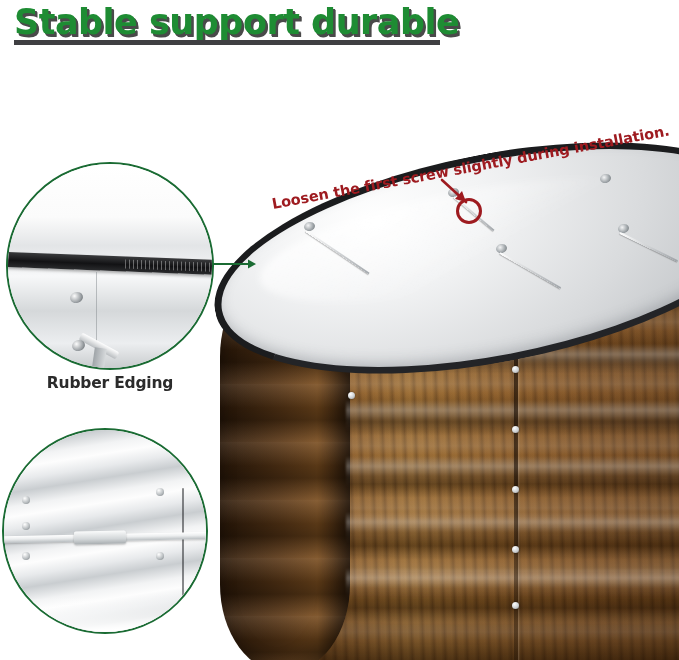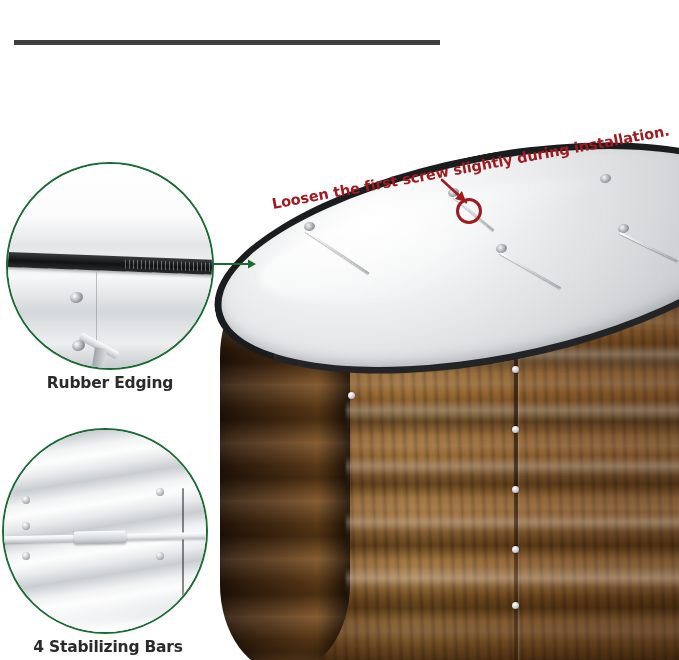--- a/index.html
+++ b/index.html
@@ -394,20 +394,21 @@
     height: 12px;
     overflow: visible;
   }
 </style>
 </head>
 <body>
 
 <div id="stage">
 
   <div id="headline-block">
+    <div id="headline">Stable support durable</div>
     <div id="headline-rule"></div>
   </div>
 
 
   <div id="product-photo">
 
     <div class="body-wall"></div>
     <div class="body-left-round"></div>
     <div class="body-shine"></div>
     <div class="seam"></div>
@@ -469,16 +470,15 @@
       <div class="c2-wire"></div>
       <div class="c2-bar"></div>
       <div class="c2-turn"></div>
       <div class="c2-screw" style="left:18px;top:66px;"></div>
       <div class="c2-screw" style="left:18px;top:92px;"></div>
       <div class="c2-screw" style="left:18px;top:122px;"></div>
       <div class="c2-screw" style="left:152px;top:58px;"></div>
       <div class="c2-screw" style="left:152px;top:122px;"></div>
       <div class="c2-bottomfade"></div>
     </div>
-    <div class="callout-caption" style="top:210px;">4 Stabilizing Bars</div>
   </div>
 
 </div>
 
 </body></html>

